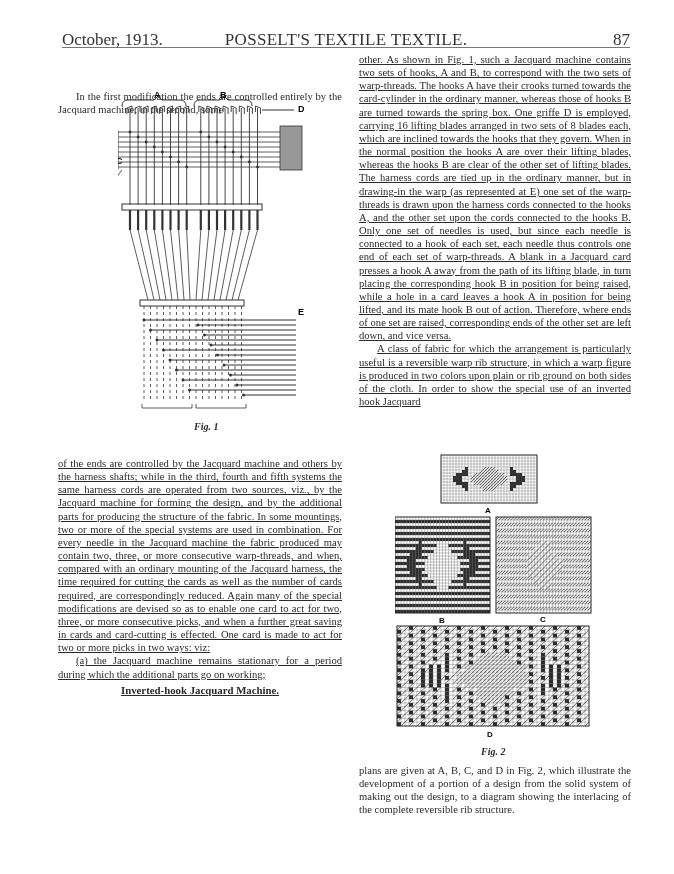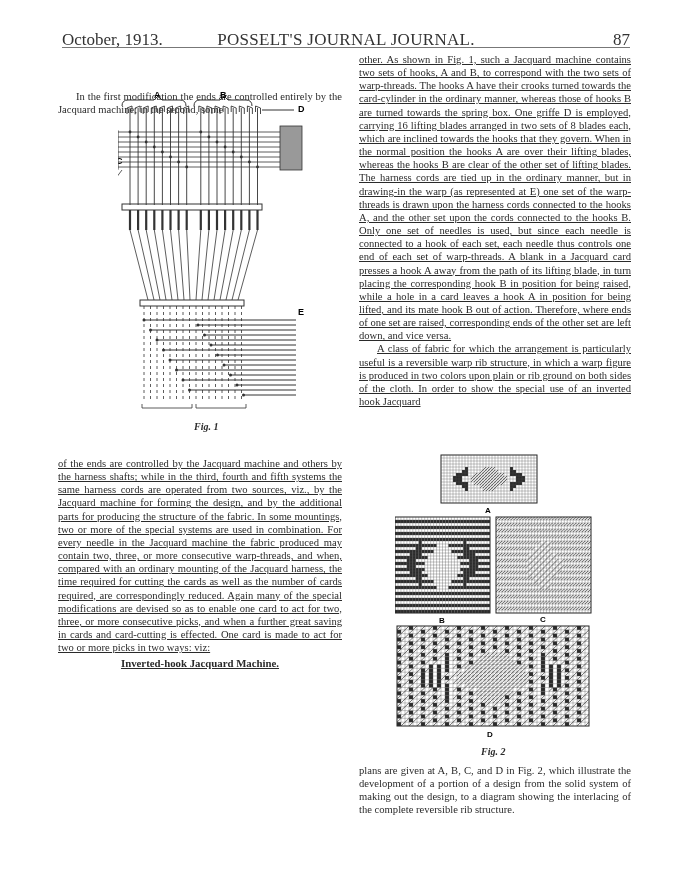--- a/index.html
+++ b/index.html
@@ -19,21 +19,21 @@
   .col-right { left:359px; width:272px; }
   .heading { text-align:center; font-weight:bold; margin:3px 0 1px 0 !important; font-size:10.8px; }
   .fig-caption { position:absolute; font-style:italic; font-weight:bold; font-size:10px; font-family:"Liberation Serif", serif;text-align:right; }
   svg text { font-family:"Liberation Sans", sans-serif; font-weight:bold; }
 </style>
 </head>
 <body>
 
 <div class="header">
   <span class="date">October, 1913.</span>
-  <span class="title">POSSELT'S JOURNAL JOURNAL.</span>
+  <span class="title">POSSELT'S TEXTILE TEXTILE.</span>
   <span class="pageno">87</span>
 </div>
 <div class="header-rule"></div>
 
 <div class="col col-left" style="top:66px;">
   <p class="indent">In the first modification the ends are controlled entirely by the Jacquard machine; in the second, some</p>
 </div>
 
 <svg style="position:absolute; left:118px; top:90px;" width="200" height="330" viewBox="0 0 200 330">
   <g>
@@ -191,20 +191,21 @@
       <line x1="125.5" y1="305" x2="178" y2="305" stroke="#333" stroke-width="1"></line>
       <circle cx="125.5" cy="305" r="1.5" fill="#333"></circle>
       <path d="M24 314 L24 318 L74 318 L74 314" fill="none" stroke="#333" stroke-width="0.8"></path>
       <path d="M78 314 L78 318 L128 318 L128 314" fill="none" stroke="#333" stroke-width="0.8"></path>
     </g>
 </svg>
 <div class="fig-caption" style="left:194px; top:421px;">Fig. 1</div>
 
 <div class="col col-left" style="top:433px;text-decoration:underline;">
   <p>of the ends are controlled by the Jacquard machine and others by the harness shafts; while in the third, fourth and fifth systems the same harness cords are operated from two sources, viz., by the Jacquard machine for forming the design, and by the additional parts for producing the structure of the fabric. In some mountings, two or more of the special systems are used in combination. For every needle in the Jacquard machine the fabric produced may contain two, three, or more consecutive warp-threads, and when, compared with an ordinary mounting of the Jacquard harness, the time required for cutting the cards as well as the number of cards required, are correspondingly reduced. Again many of the special modifications are devised so as to enable one card to act for two, three, or more consecutive picks, and when a further great saving in cards and card-cutting is effected. One card is made to act for two or more picks in two ways: viz:</p>
+  <p class="indent">(a) the Jacquard machine remains stationary for a period during which the additional parts go on working;</p>
   <p class="heading">Inverted-hook Jacquard Machine.</p>
 </div>
 
 <div class="col col-right" style="top:53px;text-decoration:underline;">
   <p>other. As shown in Fig. 1, such a Jacquard machine contains two sets of hooks, A and B, to correspond with the two sets of warp-threads. The hooks A have their crooks turned towards the card-cylinder in the ordinary manner, whereas those of hooks B are turned towards the spring box. One griffe D is employed, carrying 16 lifting blades arranged in two sets of 8 blades each, which are inclined towards the hooks that they govern. When in the normal position the hooks A are over their lifting blades, whereas the hooks B are clear of the other set of lifting blades. The harness cords are tied up in the ordinary manner, but in drawing-in the warp (as represented at E) one set of the warp-threads is drawn upon the harness cords connected to the hooks A, and the other set upon the cords connected to the hooks B. Only one set of needles is used, but since each needle is connected to a hook of each set, each needle thus controls one end of each set of warp-threads. A blank in a Jacquard card presses a hook A away from the path of its lifting blade, in turn placing the corresponding hook B in position for being raised, while a hole in a card leaves a hook A in position for being lifted, and its mate hook B out of action. Therefore, where ends of one set are raised, corresponding ends of the other set are left down, and vice versa.</p>
   <p class="indent">A class of fabric for which the arrangement is particularly useful is a reversible warp rib structure, in which a warp figure is produced in two colors upon plain or rib ground on both sides of the cloth. In order to show the special use of an inverted hook Jacquard</p>
 </div>
 
 <svg style="position:absolute; left:395px; top:452px;" width="250" height="295" viewBox="0 0 250 295">
   <g id="fig2-A">

